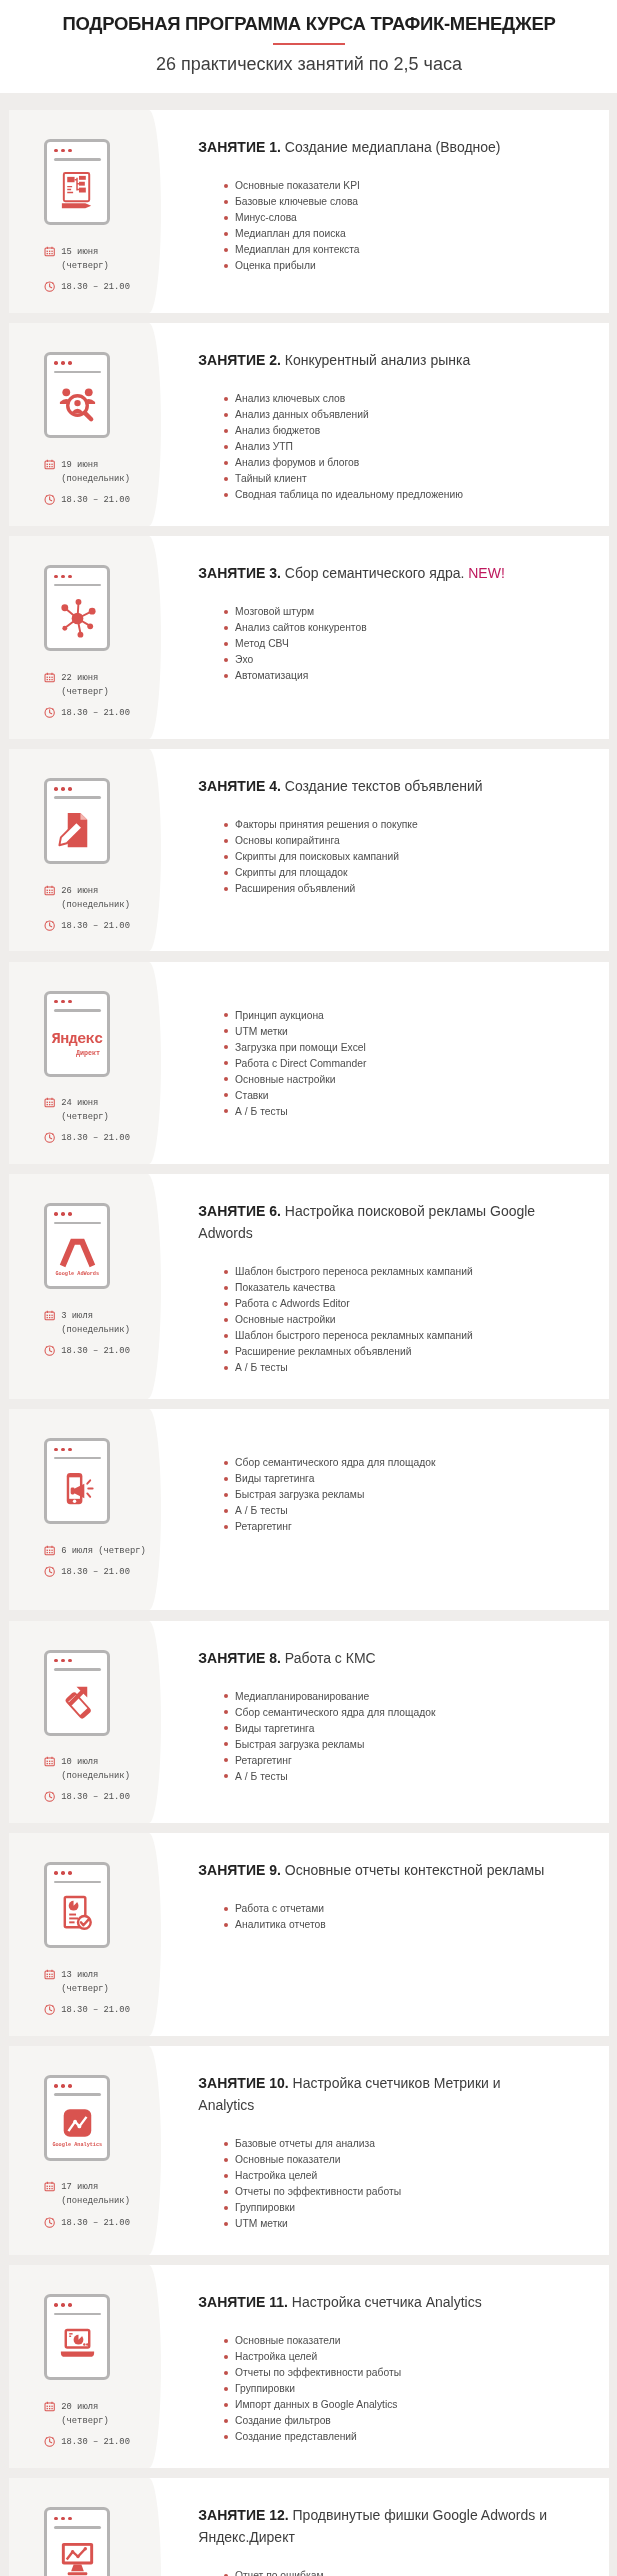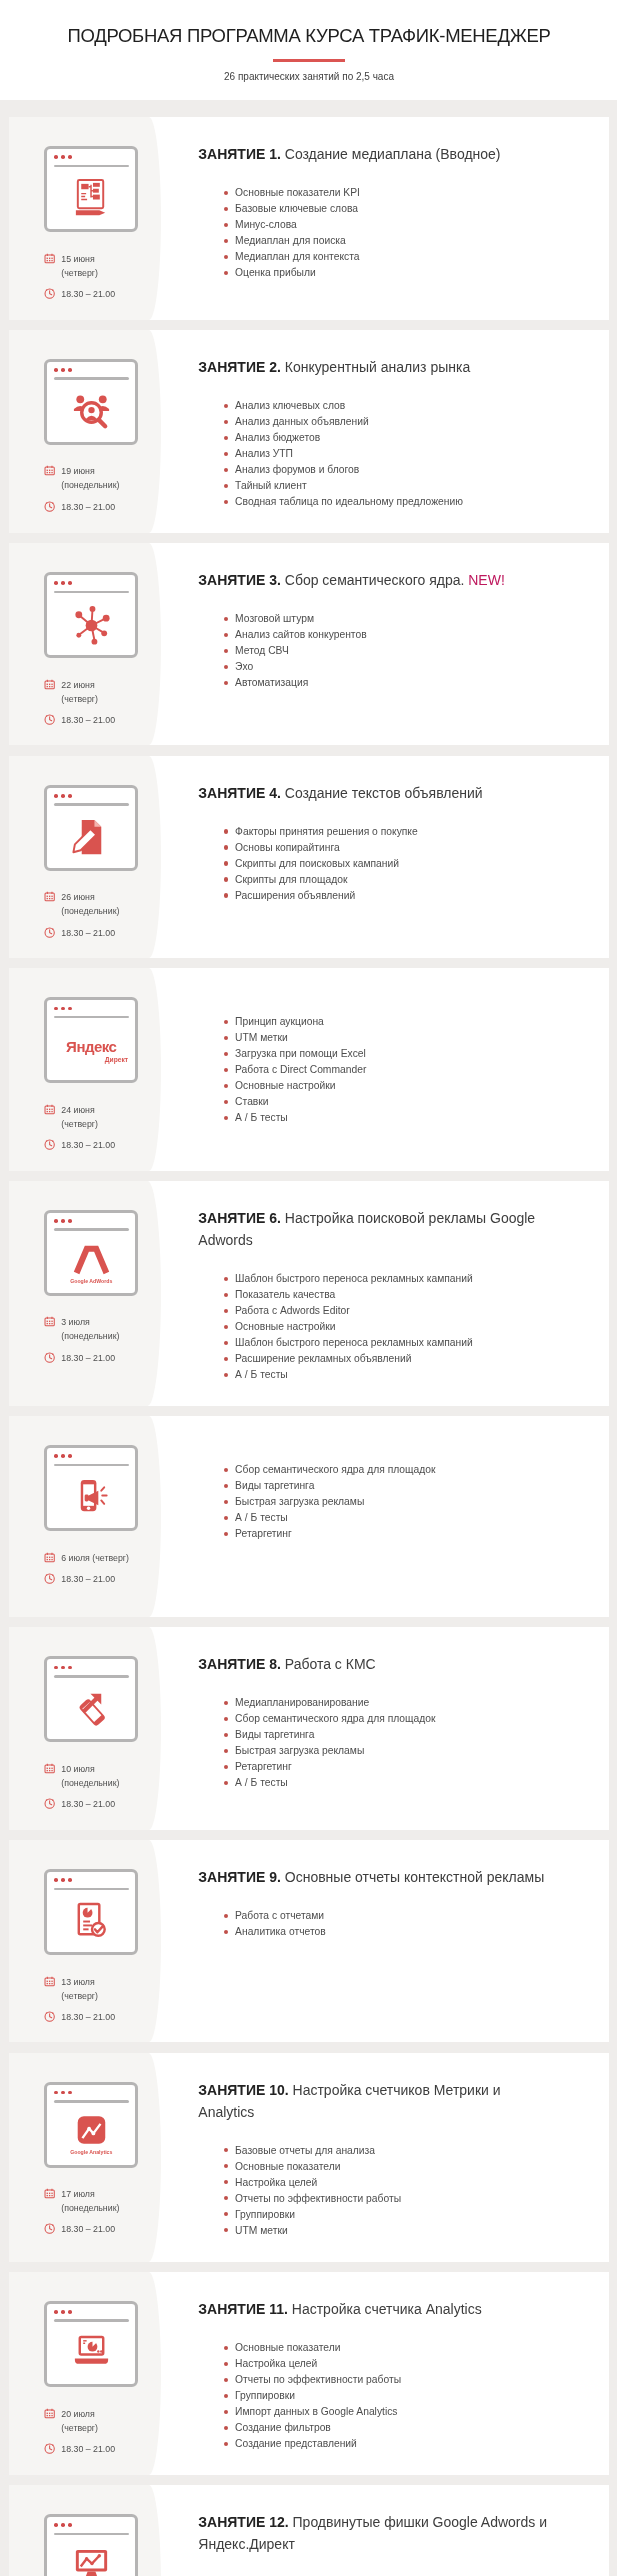--- a/index.html
+++ b/index.html
@@ -1,26 +1,26 @@
 <!DOCTYPE html>
 <html lang="ru" style="font-size:8.2px"><head>
 <meta charset="utf-8">
 <style>
   html,body{margin:0;padding:0;background:#ffffff;}
   body{width:618px;font-family:"Liberation Sans", sans-serif;color:#383838;}
   .header{background:#ffffff;text-align:center;padding:13.4px 0 17.5px;}
-  .header h1{margin:12px;font-size:18.5px;font-weight:400;color:#1f1f1f;letter-spacing:-0.3px;}
+  .header h1{margin:0;font-size:18.5px;font-weight:700;color:#1f1f1f;letter-spacing:-0.3px;}
   .header .underline{width:72px;height:2.6px;background:#db5552;margin:7.2px auto 9.3px;}
-  .header .subtitle{font-size:10px;font-weight:400;color:#3f3f3f;}
+  .header .subtitle{font-size:18px;font-weight:400;color:#3f3f3f;}
   .main{background:#efedeb;padding:17.5px 9.3px 8.2px;display:flex;flex-direction:column;gap:10.3px;}
   .card{background:#ffffff;display:flex;min-height:201px;}
   .card-left{width:152px;flex:0 0 152px;background:#f6f5f3;box-sizing:border-box;
     padding:29px 0 18.5px 35px;
-    border-top-right-radius:18.5px 155px;border-bottom-right-radius:18.5px 155px;}
-  .icon-box{width:94px;height:86px;box-sizing:border-box;background:#ffffff;
+    border-top-right-radius:18.5px 155px;border-bottom-right-radius:18.5px 155px;font-family:Liberation Mono, monospace;}
+  .icon-box{width:66px;height:86px;box-sizing:border-box;background:#ffffff;
     border:3.1px solid #b5b4b4;border-radius:6.2px;position:relative;}
   .dots{position:absolute;top:6.2px;left:6.7px;display:flex;gap:3.6px;}
   .dots i{width:3.6px;height:3.6px;border-radius:50%;background:#cf4a4a;display:block;}
   .win-line{position:absolute;top:15.5px;left:6.7px;right:6.7px;height:2.6px;border-radius:1.5px;background:#b5b4b4;}
   .glyph{position:absolute;top:20.6px;left:0;right:0;bottom:0;display:flex;align-items:center;justify-content:center;flex-direction:column;}
   .glyph svg{display:block;}
   .yx-main{color:#d9534f;font-size:15px;font-weight:700;letter-spacing:-0.5px;}
   .yx-sub{color:#d9534f;font-size:6.7px;font-weight:700;text-align:right;margin-top:1px;}
   .icon-caption{color:#d9534f;font-size:5.2px;font-weight:700;margin-top:2.1px;white-space:nowrap;}
   .meta-row{display:flex;align-items:flex-start;gap:5.7px;margin-top:19.6px;}

